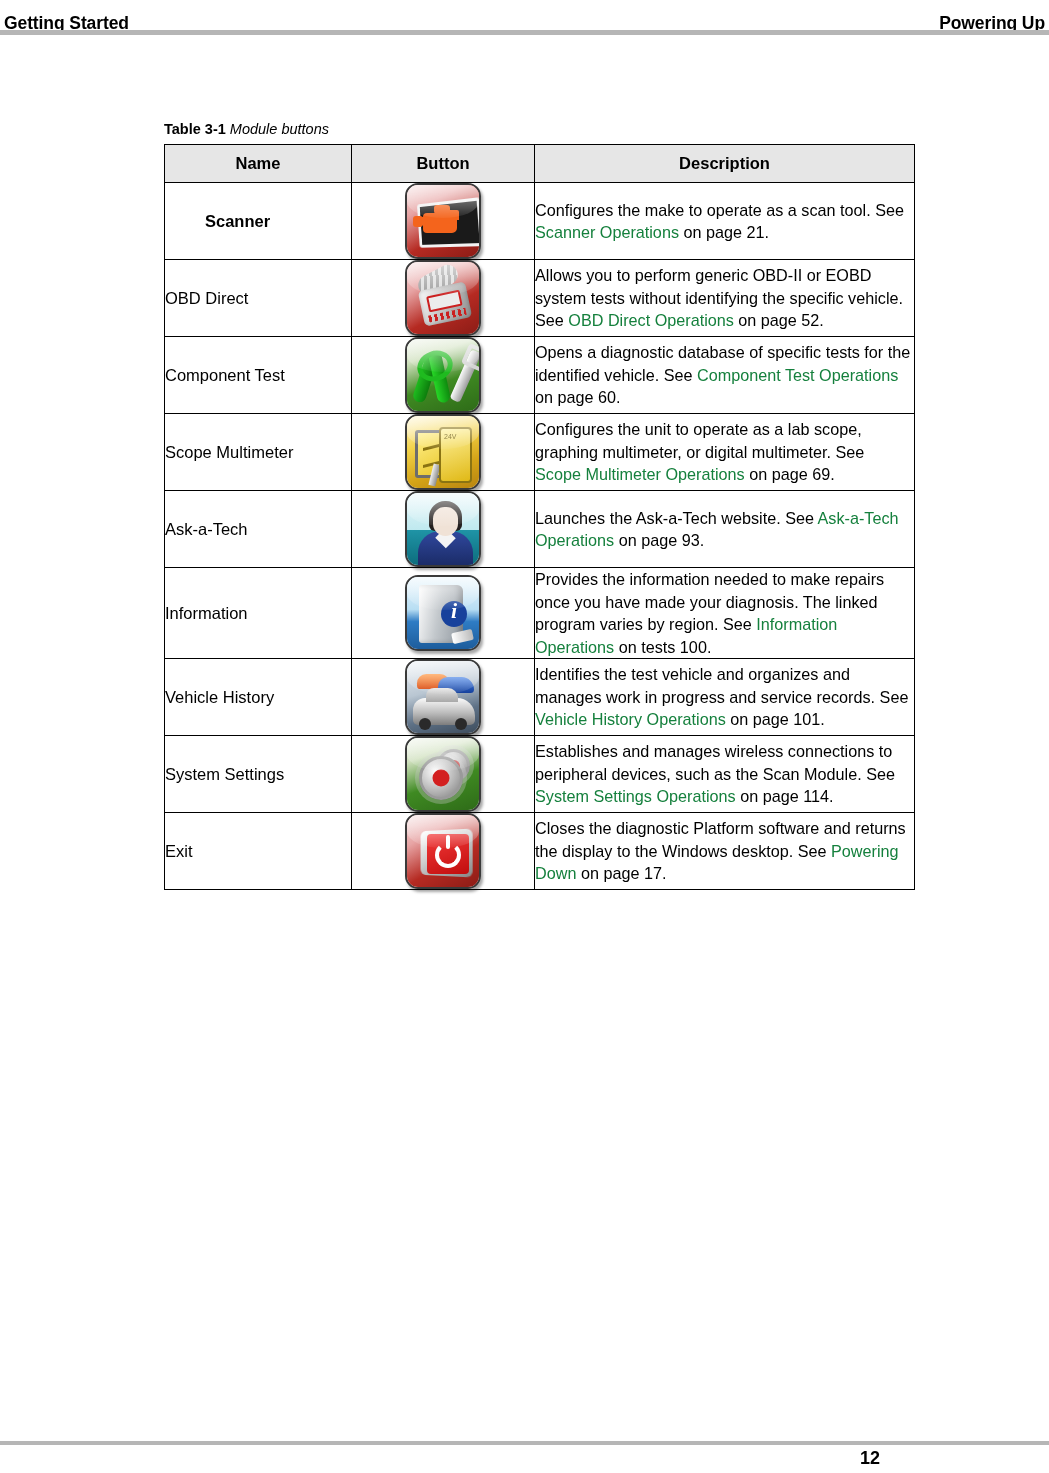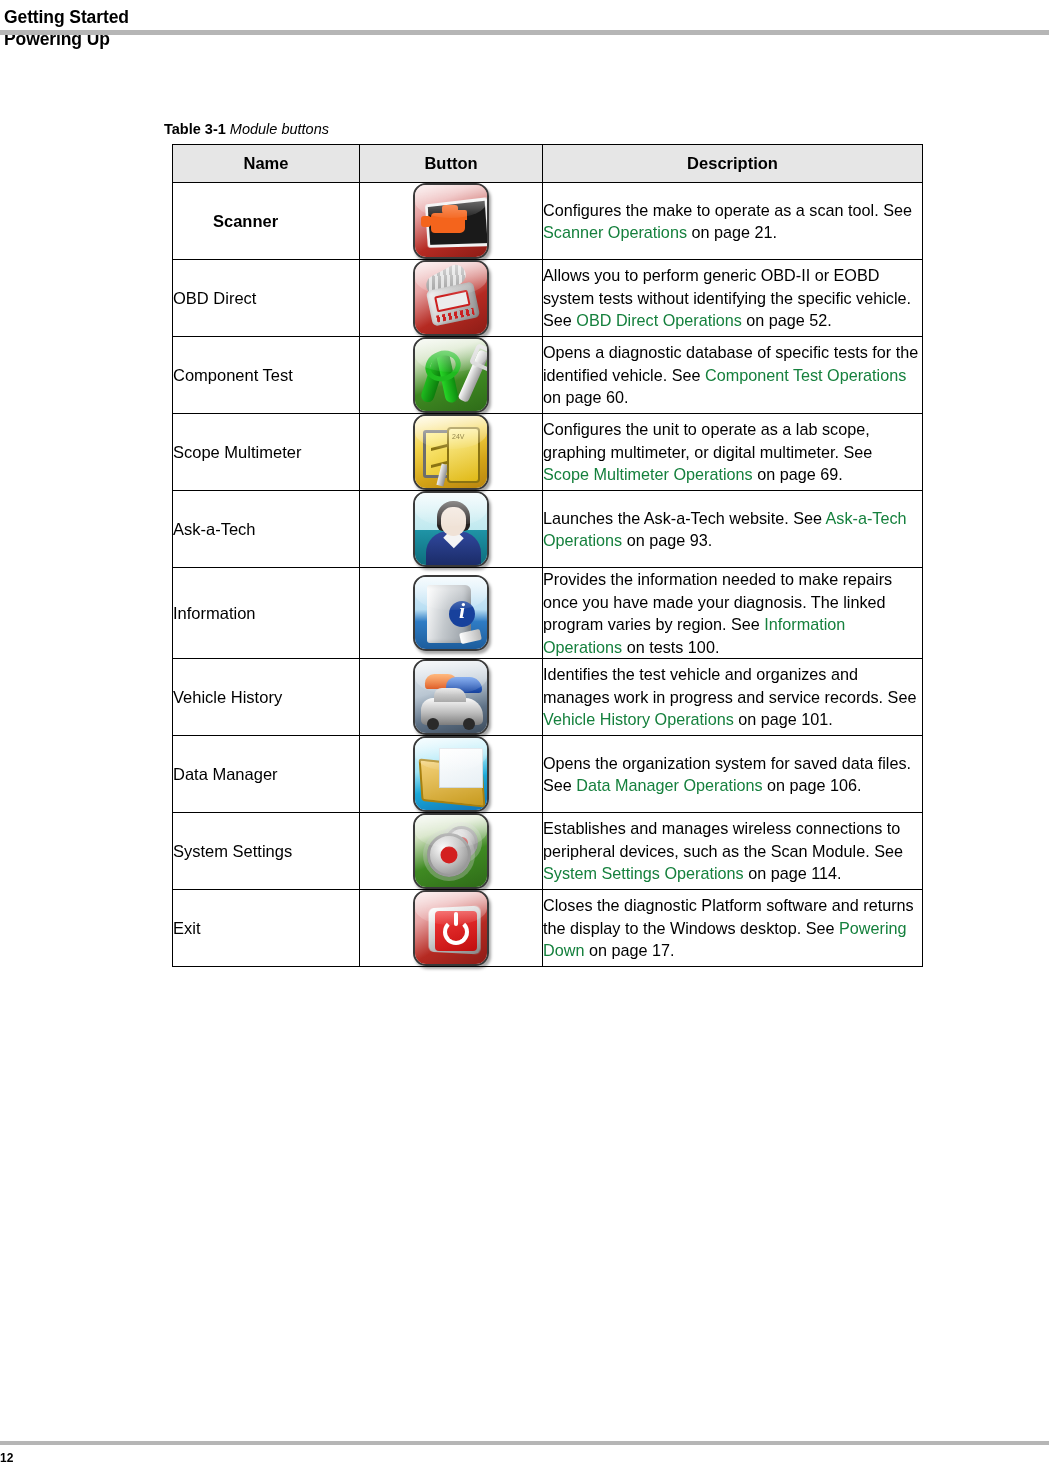--- a/index.html
+++ b/index.html
@@ -19,23 +19,22 @@
   
   .page-header {
     position: absolute;
     top: 0;
     left: 0;
     width: 1049px;
     height: 30px;
     display: flex;
     align-items: flex-start;
     justify-content: space-between;
-    padding: 6px 4px;
+    padding: 12px 4px;
     box-sizing: border-box;
-    flex-direction: column;
   }
   .header-left, .header-right {
     font-size: 17.5px;
     font-weight: bold;
     line-height: 22px;
     letter-spacing: -0.1px;
     white-space: nowrap;
   }
   .header-rule {
     position: absolute;
@@ -53,22 +52,22 @@
     left: 0;
     width: 1049px;
     height: 4px;
     background: #b6b6b6;
   }
   .footer-pageno {
     position: absolute;
     top: 1447px;
     left: 0;
     width: 880px;
-    text-align: left;
-    font-size: 12px;
+    text-align: right;
+    font-size: 18px;
     font-weight: bold;
     line-height: 22px;
   }
 
   
   .table-wrap {
     position: absolute;
     left: 164px;
     top: 88px;
     width: 750px;
@@ -84,21 +83,20 @@
     font-weight: bold;
   }
   .table-caption .cap-title {
     font-style: italic;
   }
 
   table.module-table {
     border-collapse: collapse;
     width: 750px;
     table-layout: fixed;
-    margin-left: 8px;
   }
   table.module-table th,
   table.module-table td {
     border: 1.3px solid #000000;
     padding: 0;
     vertical-align: middle;
   }
   table.module-table thead th {
     background: #e6e6e6;
     text-align: center;
@@ -526,25 +524,20 @@
           <td class="cell-name">Information</td>
           <td class="cell-button"><span class="icon-shell"><div class="ic-inner bg-blue"></div><div class="inf-book"></div><div class="inf-i"></div><div class="inf-disc"></div><span class="glass"></span></span></td>
           <td class="cell-desc"><span>Provides the information needed to make repairs once you have made your diagnosis. The linked program varies by region. See </span><span class="lnk">Information Operations</span><span> on tests 100.</span></td>
         </tr>
         <tr>
           <td class="cell-name">Vehicle History</td>
           <td class="cell-button"><span class="icon-shell"><div class="ic-inner bg-steel"></div><div class="car car-o"></div><div class="car car-b"></div><div class="car car-s"></div><span class="glass"></span></span></td>
           <td class="cell-desc"><span>Identifies the test vehicle and organizes and manages work in progress and service records. See </span><span class="lnk">Vehicle History Operations</span><span> on page 101.</span></td>
         </tr>
         <tr>
-          <td class="cell-name">Data Manager</td>
-          <td class="cell-button"><span class="icon-shell"><div class="ic-inner bg-cyan"></div><div class="dm-paper"></div><div class="dm-folder"></div><span class="glass"></span></span></td>
-          <td class="cell-desc"><span>Opens the organization system for saved data files. See </span><span class="lnk">Data Manager Operations</span><span> on page 106.</span></td>
-        </tr>
-        <tr>
           <td class="cell-name">System Settings</td>
           <td class="cell-button"><span class="icon-shell"><div class="ic-inner bg-green"></div><div class="gear gear-sm">
                 <div class="hub"></div>
               </div><div class="gear gear-big">
                 <div class="hub"></div>
               </div><span class="glass"></span></span></td>
           <td class="cell-desc"><span>Establishes and manages wireless connections to peripheral devices, such as the Scan Module. See </span><span class="lnk">System Settings Operations</span><span> on page 114.</span></td>
         </tr>
         <tr>
           <td class="cell-name">Exit</td>

